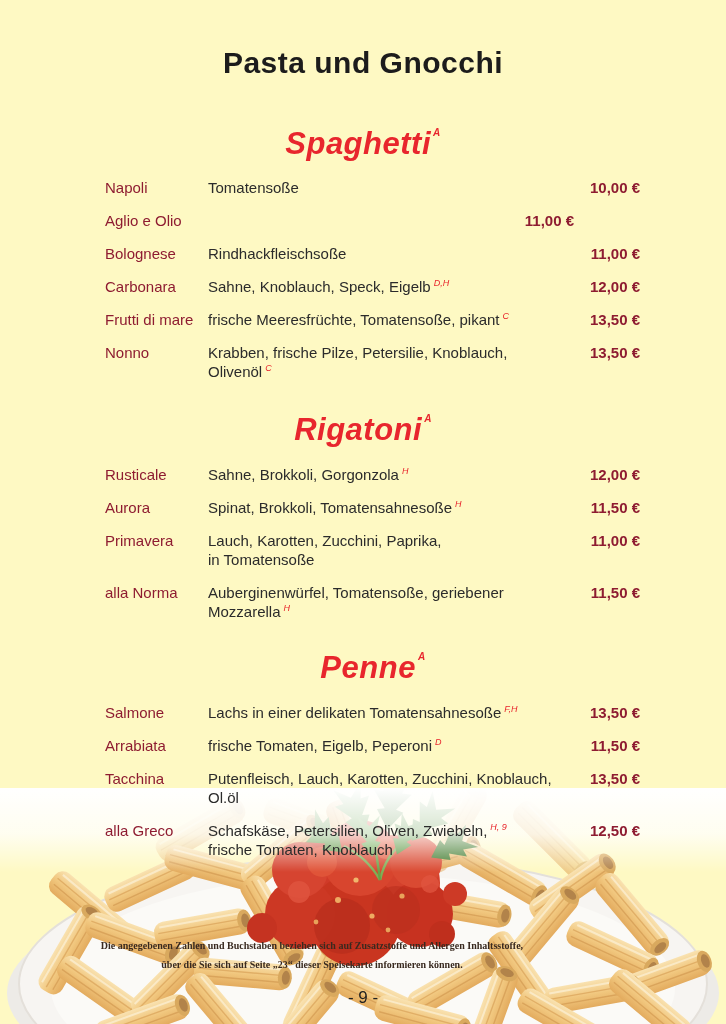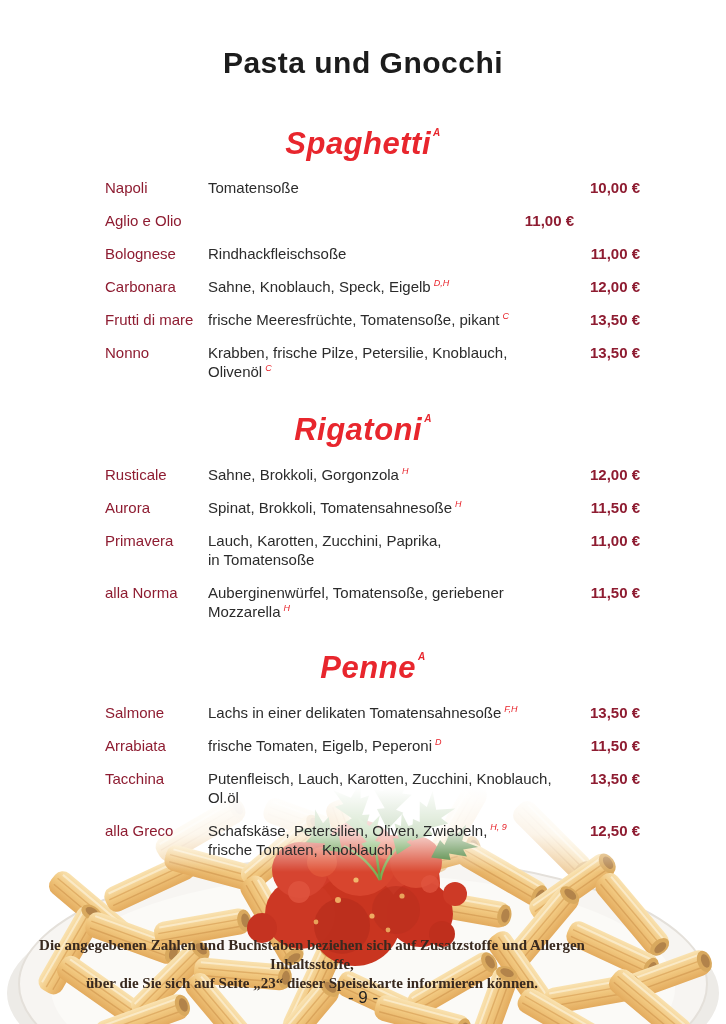--- a/index.html
+++ b/index.html
@@ -1,18 +1,18 @@
 <!DOCTYPE html>
 <html><head>
 <meta charset="utf-8">
 <style>
   html,body{margin:0;padding:0;background:#888;}
   .page{
     position:relative;width:726px;height:1024px;margin:0 auto;
-    background:#ffffff;overflow:hidden;
+    background:#fef9c3;overflow:hidden;
     font-family:"Liberation Sans",sans-serif;
   }
   .content{position:relative;z-index:2;}
   .title{
     margin:46px 0 0;text-align:center;
     font-size:30px;font-weight:bold;letter-spacing:.5px;color:#1c1c1c;
     line-height:34px;
   }
   .intro{
     margin:12px 0 0 105px;
@@ -44,21 +44,21 @@
   sup.al{
     color:#e8262d;font-style:italic;font-size:9px;
     vertical-align:6px;margin-left:3px;line-height:0;
   }
   .photo{
     position:absolute;left:0;top:788px;width:726px;height:236px;z-index:1;
   }
   .footer-note{
     position:absolute;left:0;top:936px;width:624px;z-index:3;
     text-align:center;font-family:"Liberation Serif",serif;
-    font-weight:bold;font-size:15px;line-height:19px;color:#38291f;
+    font-weight:bold;font-size:10px;line-height:19px;color:#38291f;
   }
   .page-number{
     position:absolute;left:0;top:988px;width:726px;z-index:3;
     text-align:center;font-size:17px;color:#1f1f1f;font-weight:normal;
   }
 </style>
 </head>
 <body>
 
 <div class="page">

